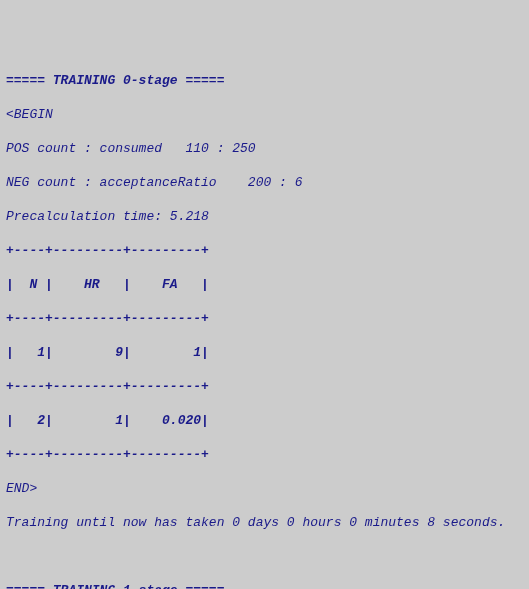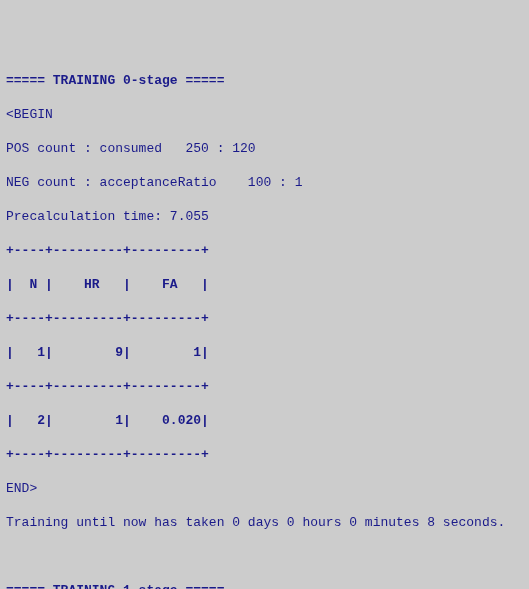--- a/index.html
+++ b/index.html
@@ -1,15 +1,15 @@
 <!DOCTYPE html>
 <html><head>
   <meta charset="utf-8">
   <style>
-    * { margin: 0; padding: 0; box-sizing: border-box; }
+    * { margin: 0; padding: 0; box-sizing: border-box; font-style: italic; }
     body {
       width: 529px;
       height: 589px;
       background: #cccccc;
       font-family: "Consolas", "Courier New", monospace;
       font-size: 13px;
       line-height: 17px;
       color: #1a1a8a;
       padding: 4px 6px;
       white-space: pre;
@@ -18,23 +18,23 @@
     .line { display: block; }
     .bold { font-weight: bold; }
   </style>
 </head>
 <body>
 
 
 
 <span class="line bold">===== TRAINING 0-stage =====</span>
 <span class="line">&lt;BEGIN</span>
-<span class="line">POS count : consumed   250 : 120</span>
-<span class="line">NEG count : acceptanceRatio    100 : 1</span>
-<span class="line">Precalculation time: 7.055</span>
+<span class="line">POS count : consumed   110 : 250</span>
+<span class="line">NEG count : acceptanceRatio    200 : 6</span>
+<span class="line">Precalculation time: 5.218</span>
 <span class="line bold">+----+---------+---------+</span>
 <span class="line bold">|  N |    HR   |    FA   |</span>
 <span class="line bold">+----+---------+---------+</span>
 <span class="line bold">|   1|        9|        1|</span>
 <span class="line bold">+----+---------+---------+</span>
 <span class="line bold">|   2|        1|    0.020|</span>
 <span class="line bold">+----+---------+---------+</span>
 <span class="line">END&gt;</span>
 <span class="line">Training until now has taken 0 days 0 hours 0 minutes 8 seconds.</span>
 <span class="line"> </span>

